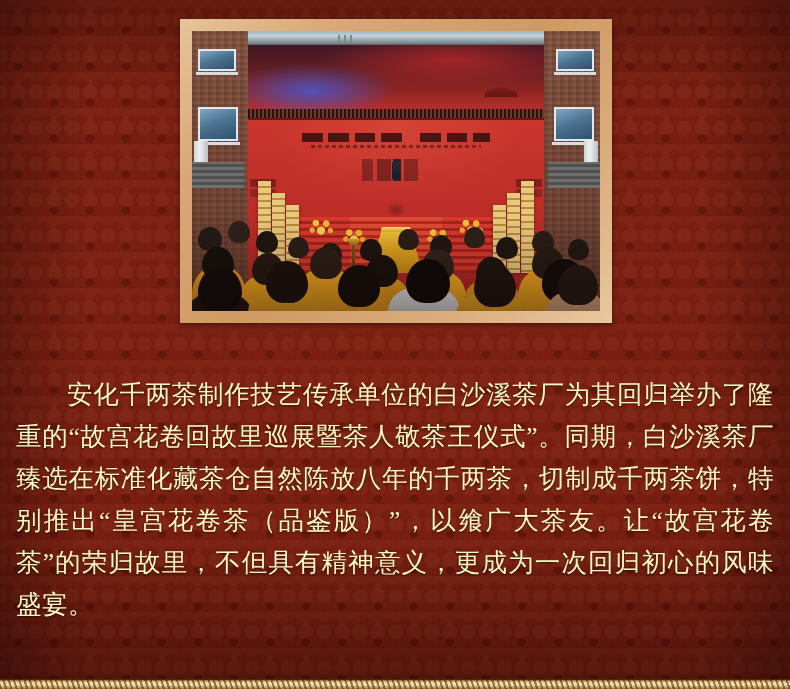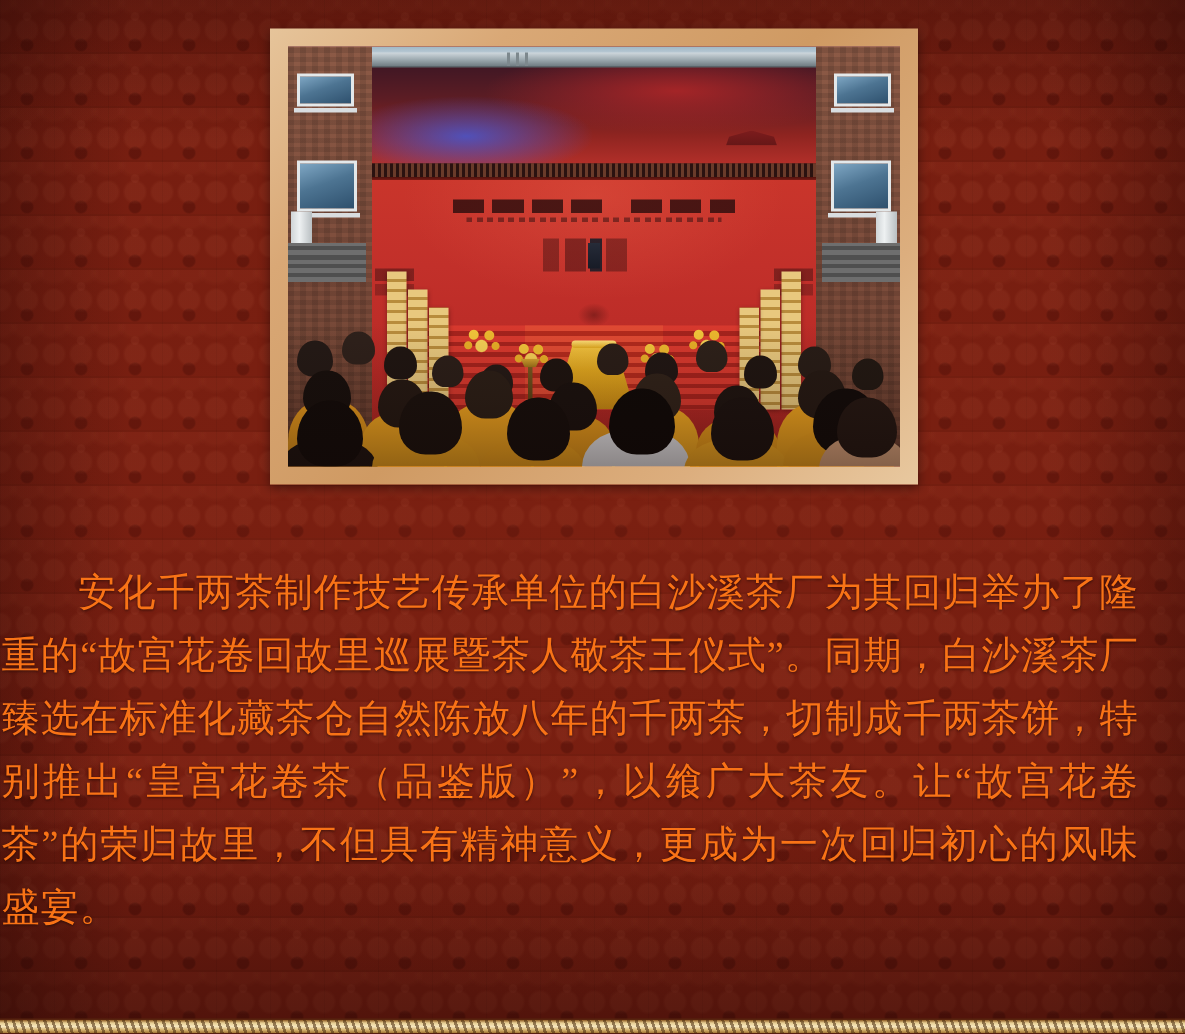--- a/index.html
+++ b/index.html
@@ -258,24 +258,24 @@
     border-radius: 40% 40% 6% 6% / 46% 46% 6% 6%;
   }
   #crowd-shadow {
     left: 0; right: 0; bottom: 0; height: 96px;
     background: linear-gradient(180deg, rgba(0,0,0,0) 0%, rgba(20,6,4,0.18) 55%, rgba(18,6,4,0.42) 100%);
   }
 
   
   #article {
     position: absolute;
-    left: 1px;
+    left: 16px;
     top: 348px;
     width: 758px;
-    color: #f97316;
+    color: #fef9c3;
     font-family: "Liberation Serif", "DejaVu Serif", serif;
     font-size: 25.5px;
     line-height: 42px;
     letter-spacing: 0.5px;
     text-indent: 2em;
     text-align: justify;
     text-shadow: 0 1px 2px rgba(0,0,0,0.55);
   }
 
   

